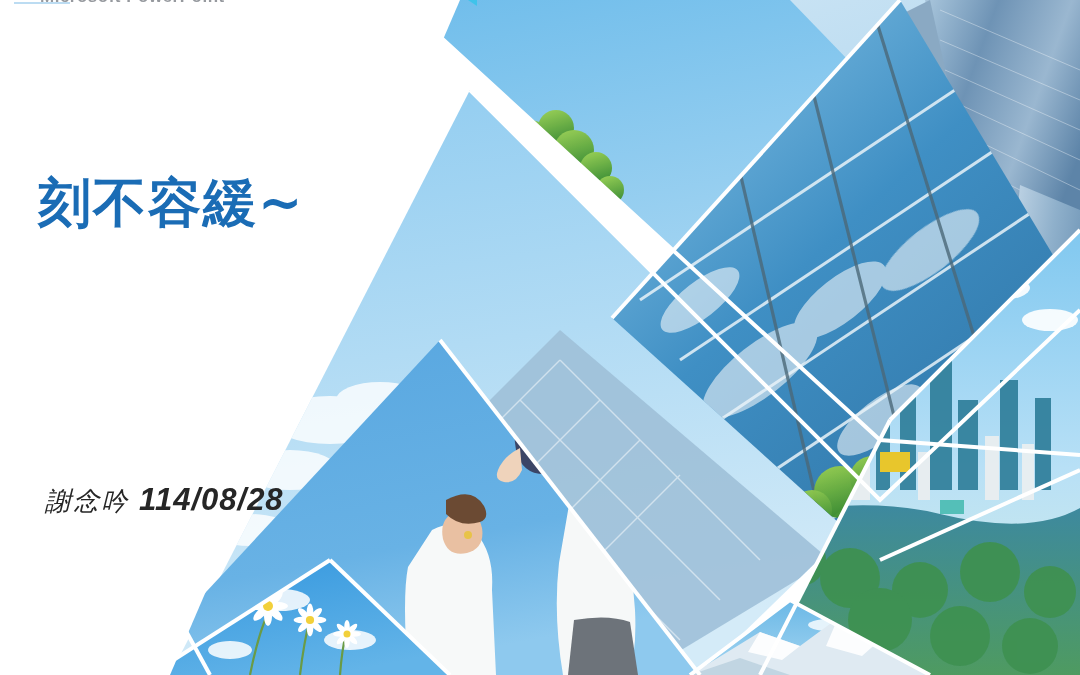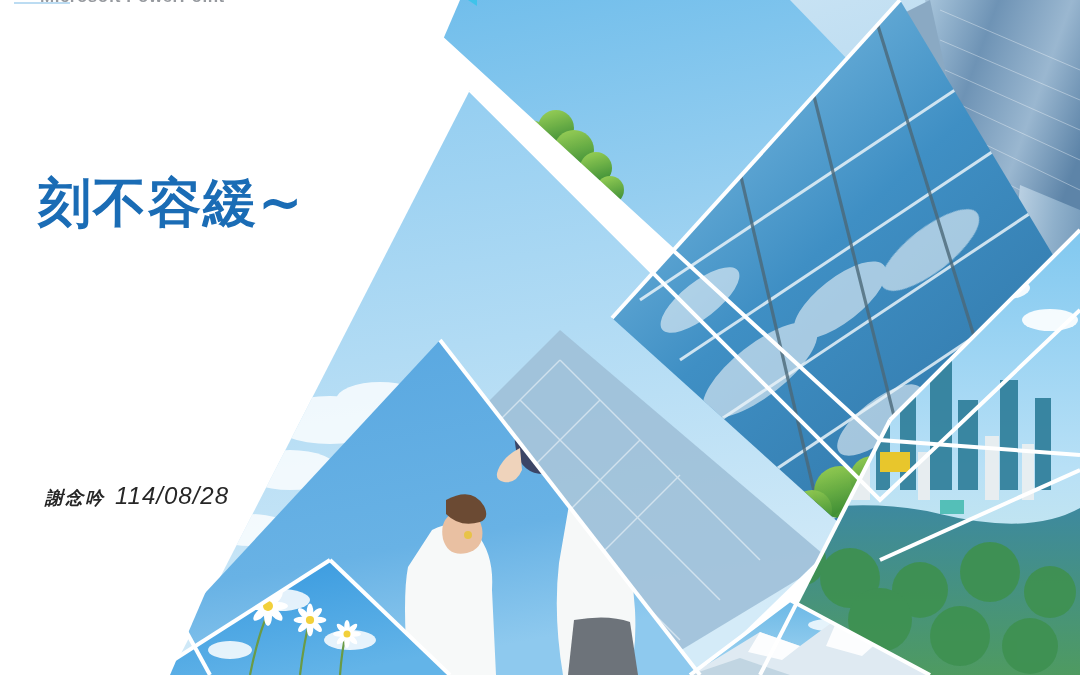--- a/index.html
+++ b/index.html
@@ -44,22 +44,22 @@
     color:#1a6cb5;
     letter-spacing:2px;
     white-space:nowrap;
   }
   .title-1{left:38px;top:168px;font-size:53px;}
   .title-2{left:112px;top:272px;font-size:53px;}
   .byline{
     position:absolute;left:45px;top:482px;
     font-style:italic;color:#262626;white-space:nowrap;
   }
-  .byline .name{font-size:18px;font-weight:700;letter-spacing:2px;}
-  .byline .date{font-size:24px;font-weight:400;margin-left:10px;letter-spacing:1px;}
+  .byline .name{font-size:26px;font-weight:400;letter-spacing:2px;}
+  .byline .date{font-size:31px;font-weight:700;margin-left:10px;letter-spacing:1px;}
 </style>
 </head>
 <body>
 
 <div class="slide">
 
   <svg class="collage" viewBox="0 0 1080 675" preserveAspectRatio="none">
     <defs>
 
       <linearGradient id="gSkyA" x1="0" y1="0" x2="0.4" y2="1">

